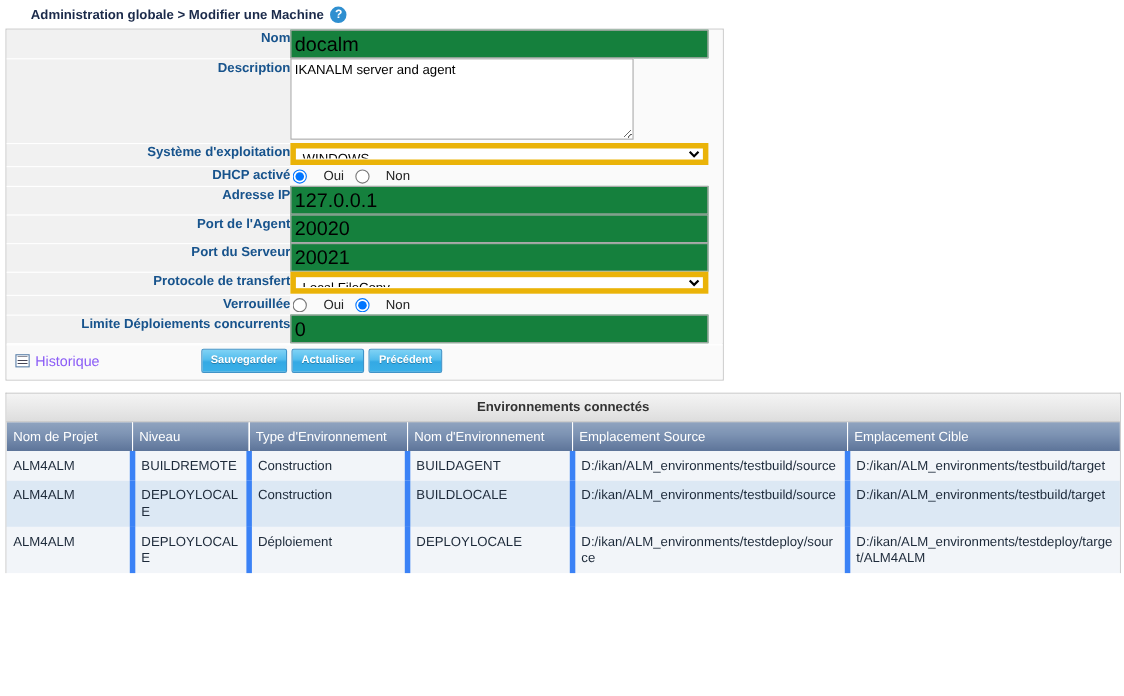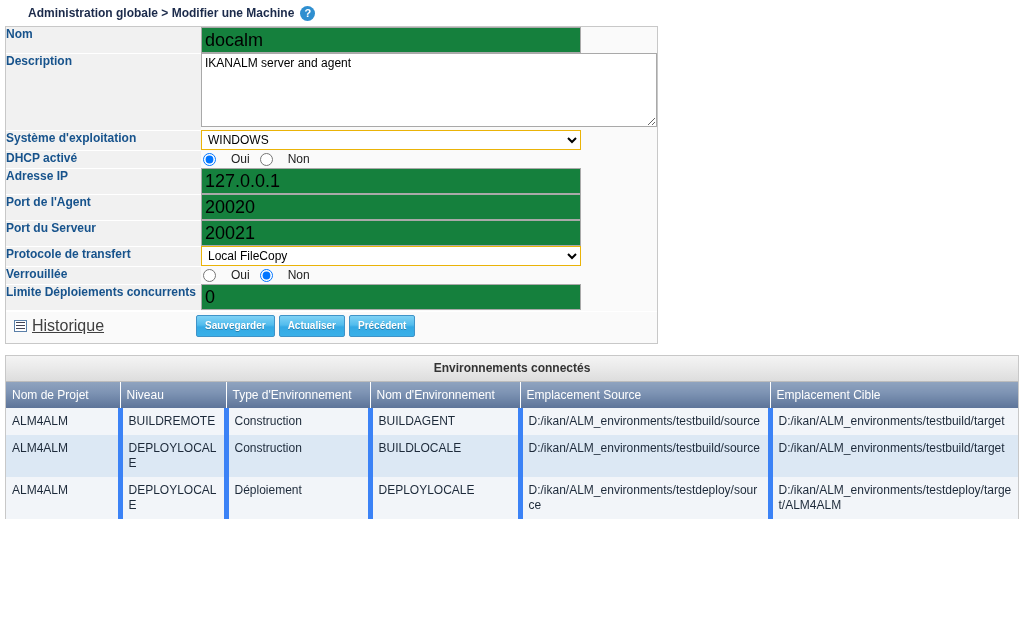--- a/index.html
+++ b/index.html
@@ -55,20 +55,21 @@
     color: #333;
     background: linear-gradient(to bottom, #f4f4f4 0%, #e8e8e8 55%, #dddddd 100%);
     border-bottom: 1px solid #bcbcbc;
   }
   .panel-body { padding: 0; }
 
   table.form { width: 100%; border-collapse: collapse; }
   table.form td { padding: 0; vertical-align: top; }
   td.lbl {
     width: 258px;
+    text-align: right;
     padding: 4px 6px 4px 0;
     font-weight: bold;
     color: #17538c;
     background: #f1f1f1;
     border-bottom: 1px solid #ffffff;
     white-space: nowrap;
     font-size: 12px;
   }
   td.fld {
     padding: 3px 8px 3px 1px;
@@ -79,34 +80,34 @@
     width: 380px;
     height: 26px;
     padding: 1px 3px;
     border: 1px solid #a9a9a9;
     background: #15803d;
     font-family: "Liberation Sans", sans-serif;
     font-size: 18px;
     color: #000;
   }
   textarea.ta {
-    width: 456px;
+    width: 312px;
     height: 74px;
     padding: 2px 3px;
     border: 1px solid #a9a9a9;
     background: #fff;
     font-family: "Liberation Sans", sans-serif;
     font-size: 12px;
     color: #000;
     resize: both;
   }
   select.sel {
     width: 380px;
     height: 20px;
-    border: 1px solid #eab308;
+    border: 5px solid #eab308;
     background: #fff;
     font-family: "Liberation Sans", sans-serif;
     font-size: 12px;
     color: #000;
     padding: 1px 2px;
   }
   .radio-group {
     display: flex;
     align-items: center;
     gap: 4px;
@@ -148,23 +149,22 @@
     content: "";
     position: absolute;
     left: 1px; top: 1px;
     width: 9px; height: 8px;
     background:
       linear-gradient(to bottom, #445 0 1px, transparent 1px 3px,
                       #445 3px 4px, transparent 4px 6px,
                       #445 6px 7px, transparent 7px 8px);
   }
   .hist a {
-    color: #404040;
-    text-decoration: underline;
-    font-size: 16px;
+    color: #8b5cf6;
+    font-size: 13px;
     cursor: pointer;
   }
   .btns {
     display: flex;
     gap: 4px;
     margin-left: 92px;
   }
   .btn {
     border: 1px solid #3f93c8;
     border-radius: 2px;

